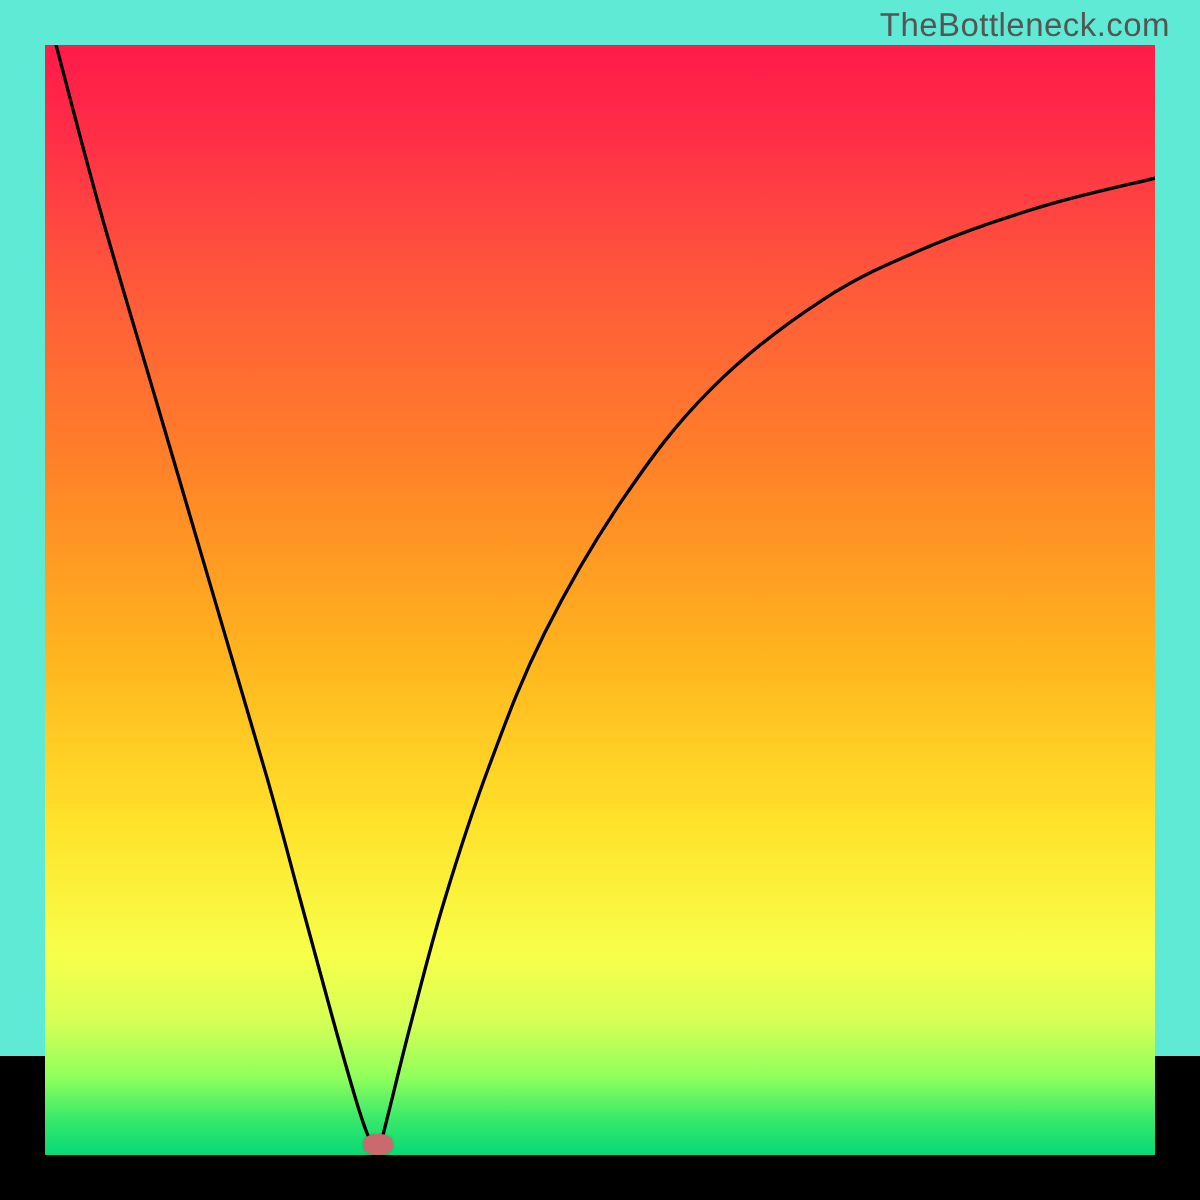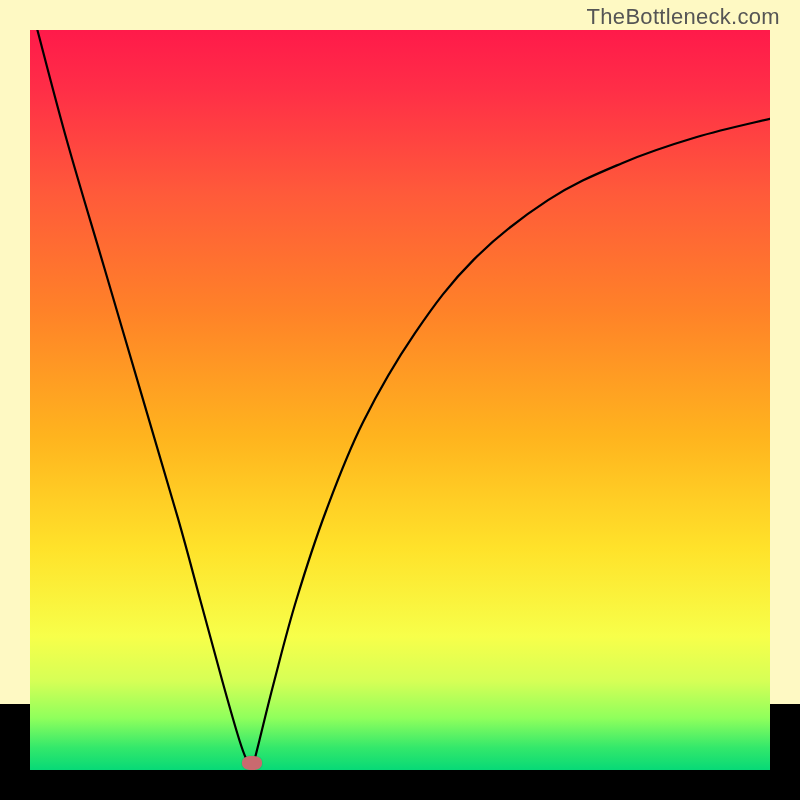--- a/index.html
+++ b/index.html
@@ -8,21 +8,21 @@
     width: 800px;
     height: 800px;
     overflow: hidden;
     background: #000;
     font-family: Arial, Helvetica, sans-serif;
   }
   .frame {
     position: relative;
     width: 800px;
     height: 704px;
-    background: #fef9c3;
+    background: #5eead4;
   }
   .watermark {
     position: absolute;
     top: 4px;
     right: 20px;
     color: #555;
     font-size: 22px;
     font-weight: 500;
     letter-spacing: 0.3px;
     z-index: 5;

